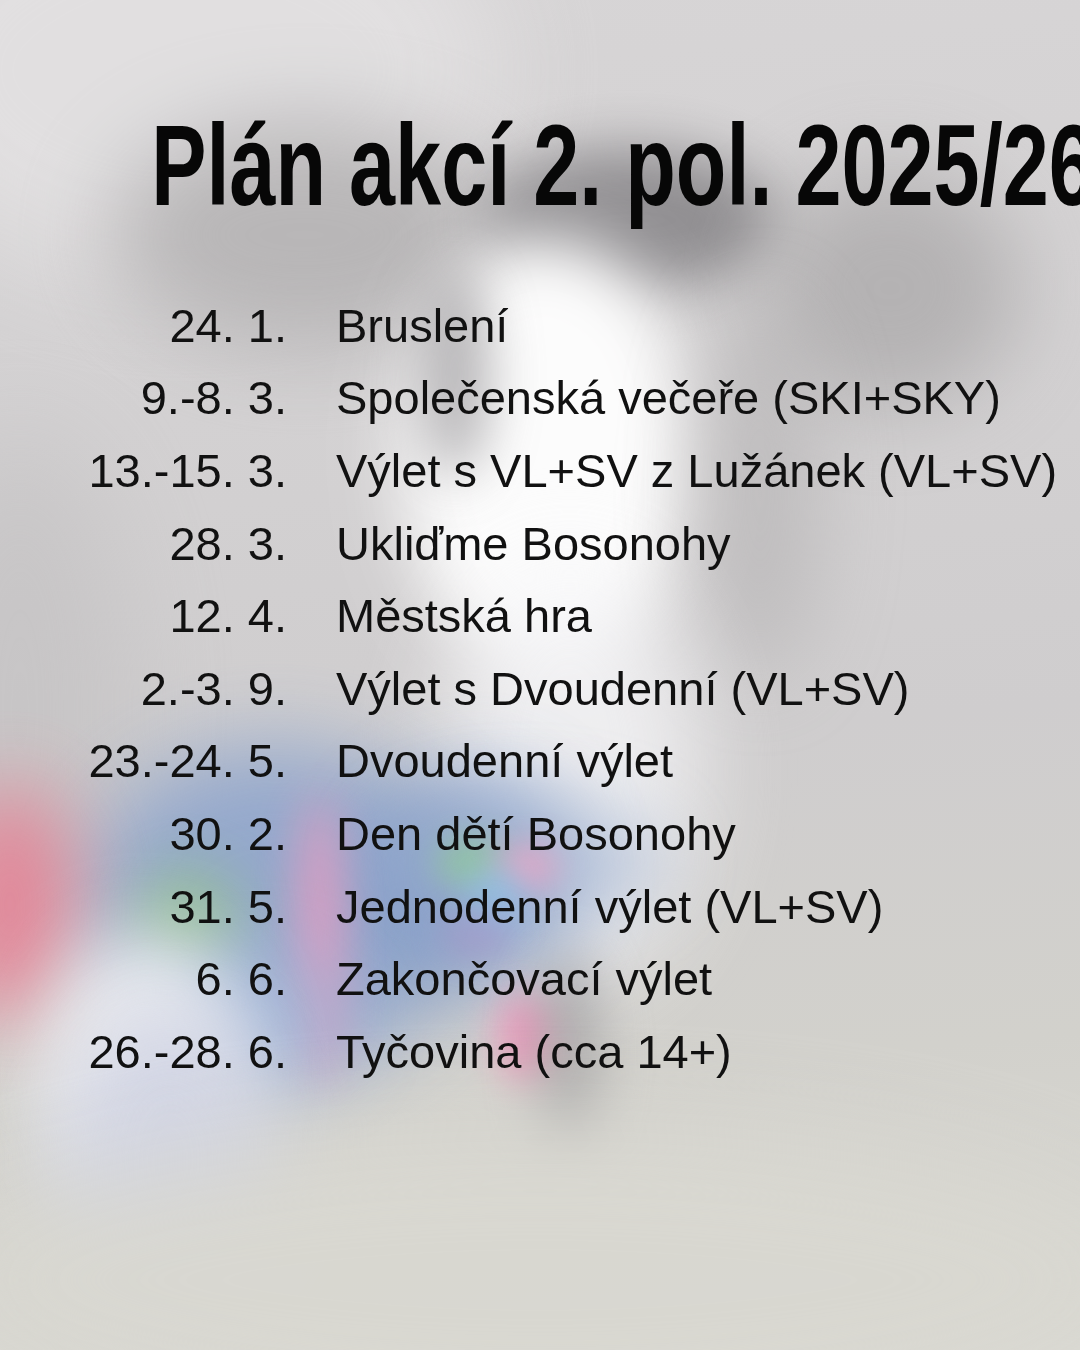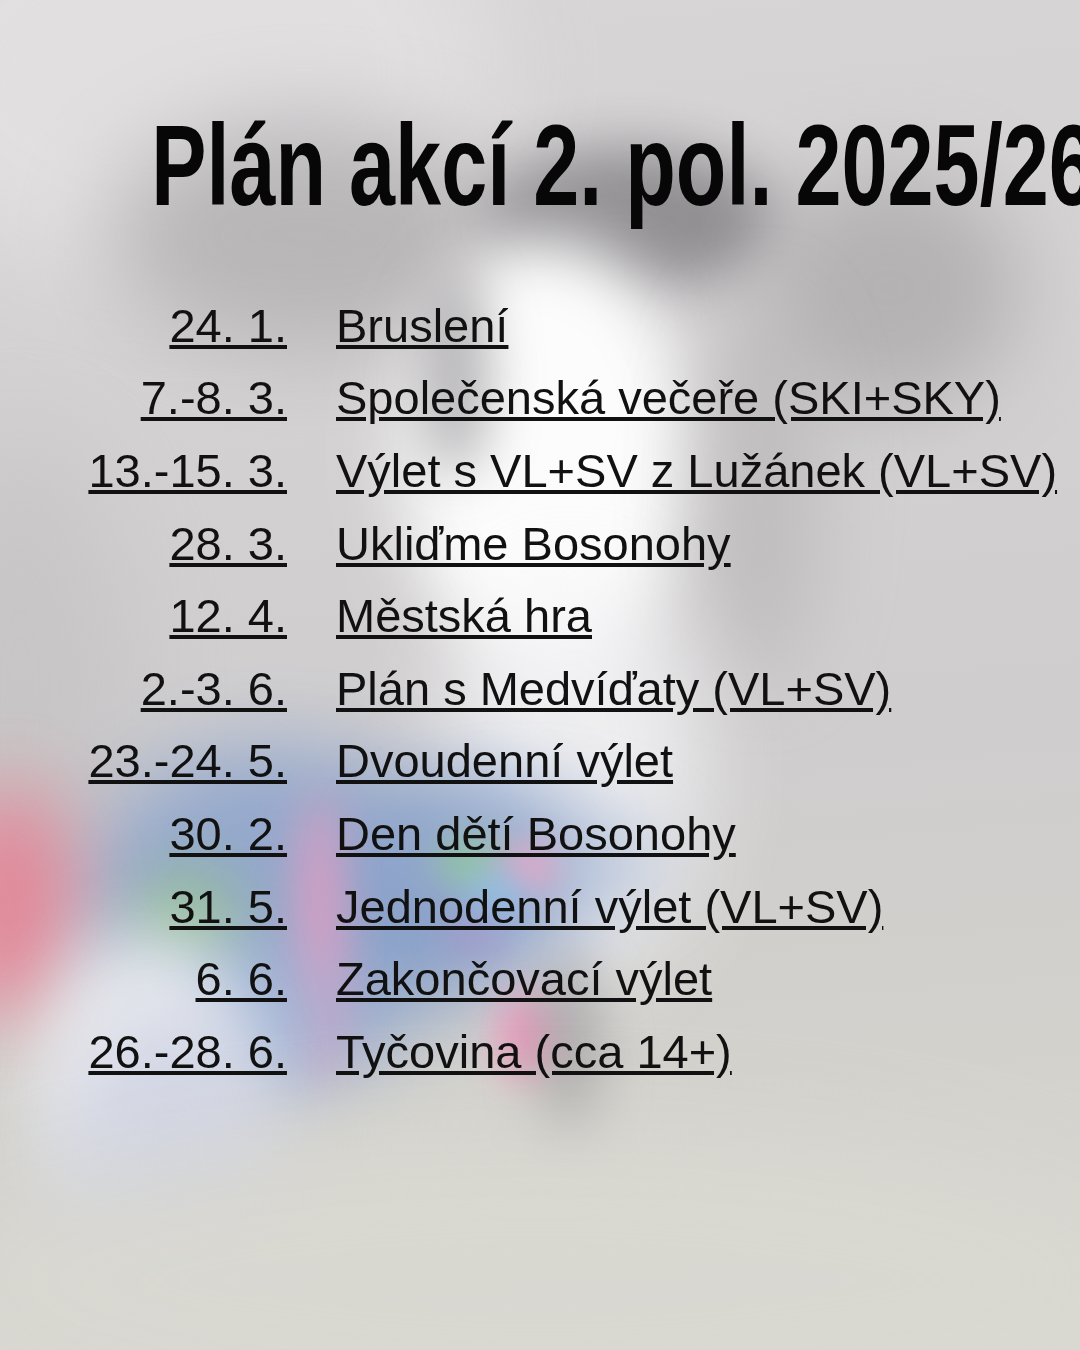--- a/index.html
+++ b/index.html
@@ -73,21 +73,20 @@
     left: 0;
     width: 1080px;
   }
   .event-row {
     display: flex;
     align-items: center;
     height: 72.6px;
     font-size: 47px;
     color: #111111;
     white-space: nowrap;
-    text-decoration: underline;
   }
   .event-date {
     width: 287px;
     flex: 0 0 287px;
     text-align: right;
   }
   .event-label {
     margin-left: 49px;
     text-align: right;
   }
@@ -127,38 +126,38 @@
   </div>
 
   <h1 class="title">Plán akcí 2. pol. 2025/26</h1>
 
   <div class="events" id="events">
       <div class="event-row">
         <span class="event-date">24. 1.</span>
         <span class="event-label">Bruslení</span>
       </div>
       <div class="event-row">
-        <span class="event-date">7.-8. 3.</span>
+        <span class="event-date">9.-8. 3.</span>
         <span class="event-label">Společenská večeře (SKI+SKY)</span>
       </div>
       <div class="event-row">
         <span class="event-date">13.-15. 3.</span>
         <span class="event-label">Výlet s VL+SV z Lužánek (VL+SV)</span>
       </div>
       <div class="event-row">
         <span class="event-date">28. 3.</span>
         <span class="event-label">Ukliďme Bosonohy</span>
       </div>
       <div class="event-row">
         <span class="event-date">12. 4.</span>
         <span class="event-label">Městská hra</span>
       </div>
       <div class="event-row">
-        <span class="event-date">2.-3. 6.</span>
-        <span class="event-label">Plán s Medvíďaty (VL+SV)</span>
+        <span class="event-date">2.-3. 9.</span>
+        <span class="event-label">Výlet s Dvoudenní (VL+SV)</span>
       </div>
       <div class="event-row">
         <span class="event-date">23.-24. 5.</span>
         <span class="event-label">Dvoudenní výlet</span>
       </div>
       <div class="event-row">
         <span class="event-date">30. 2.</span>
         <span class="event-label">Den dětí Bosonohy</span>
       </div>
       <div class="event-row">

